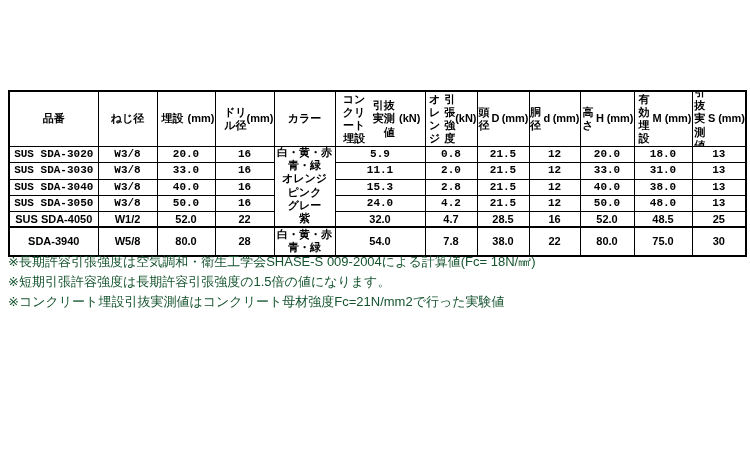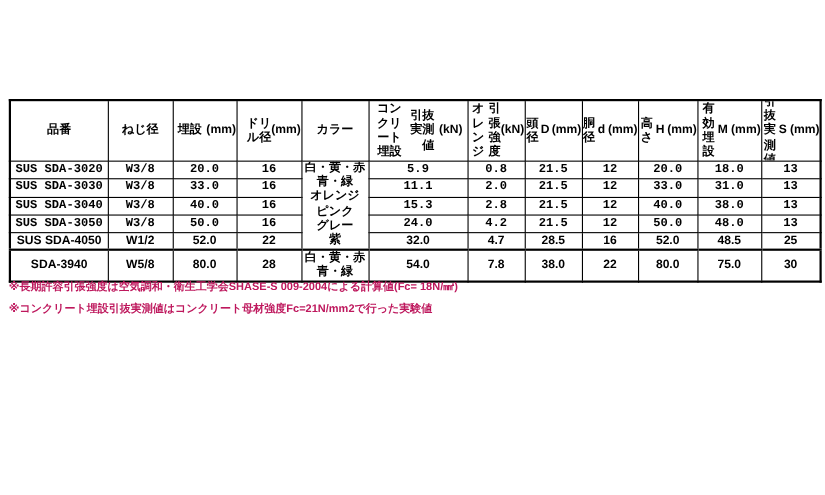--- a/index.html
+++ b/index.html
@@ -54,23 +54,23 @@
   .color-cell {
     white-space: pre-line;
     line-height: 13px;
     font-size: 11px;
   }
 
   .footnotes {
     position: absolute;
     left: 8px;
     top: 252px;
-    color: #be185d;
-    font-size: 10px;
-    font-weight: bold;
+    color: #14532d;
+    font-size: 13px;
+    font-weight: normal;
   }
   .fn { line-height: 20px; white-space: nowrap; }
 </style>
 </head>
 <body>
 
 <div class="page">
 
   <table class="spec-table">
     <colgroup>
@@ -308,16 +308,17 @@
         <td>22</td>
         <td>80.0</td>
         <td>75.0</td>
         <td>30</td>
       </tr>
     </tbody>
   </table>
 
   <div class="footnotes">
     <div class="fn">※長期許容引張強度は空気調和・衛生工学会SHASE-S 009-2004による計算値(Fc= 18N/㎟)</div>
+    <div class="fn">※短期引張許容強度は長期許容引張強度の1.5倍の値になります。</div>
     <div class="fn">※コンクリート埋設引抜実測値はコンクリート母材強度Fc=21N/mm2で行った実験値</div>
   </div>
 
 </div>
 
 </body></html>

